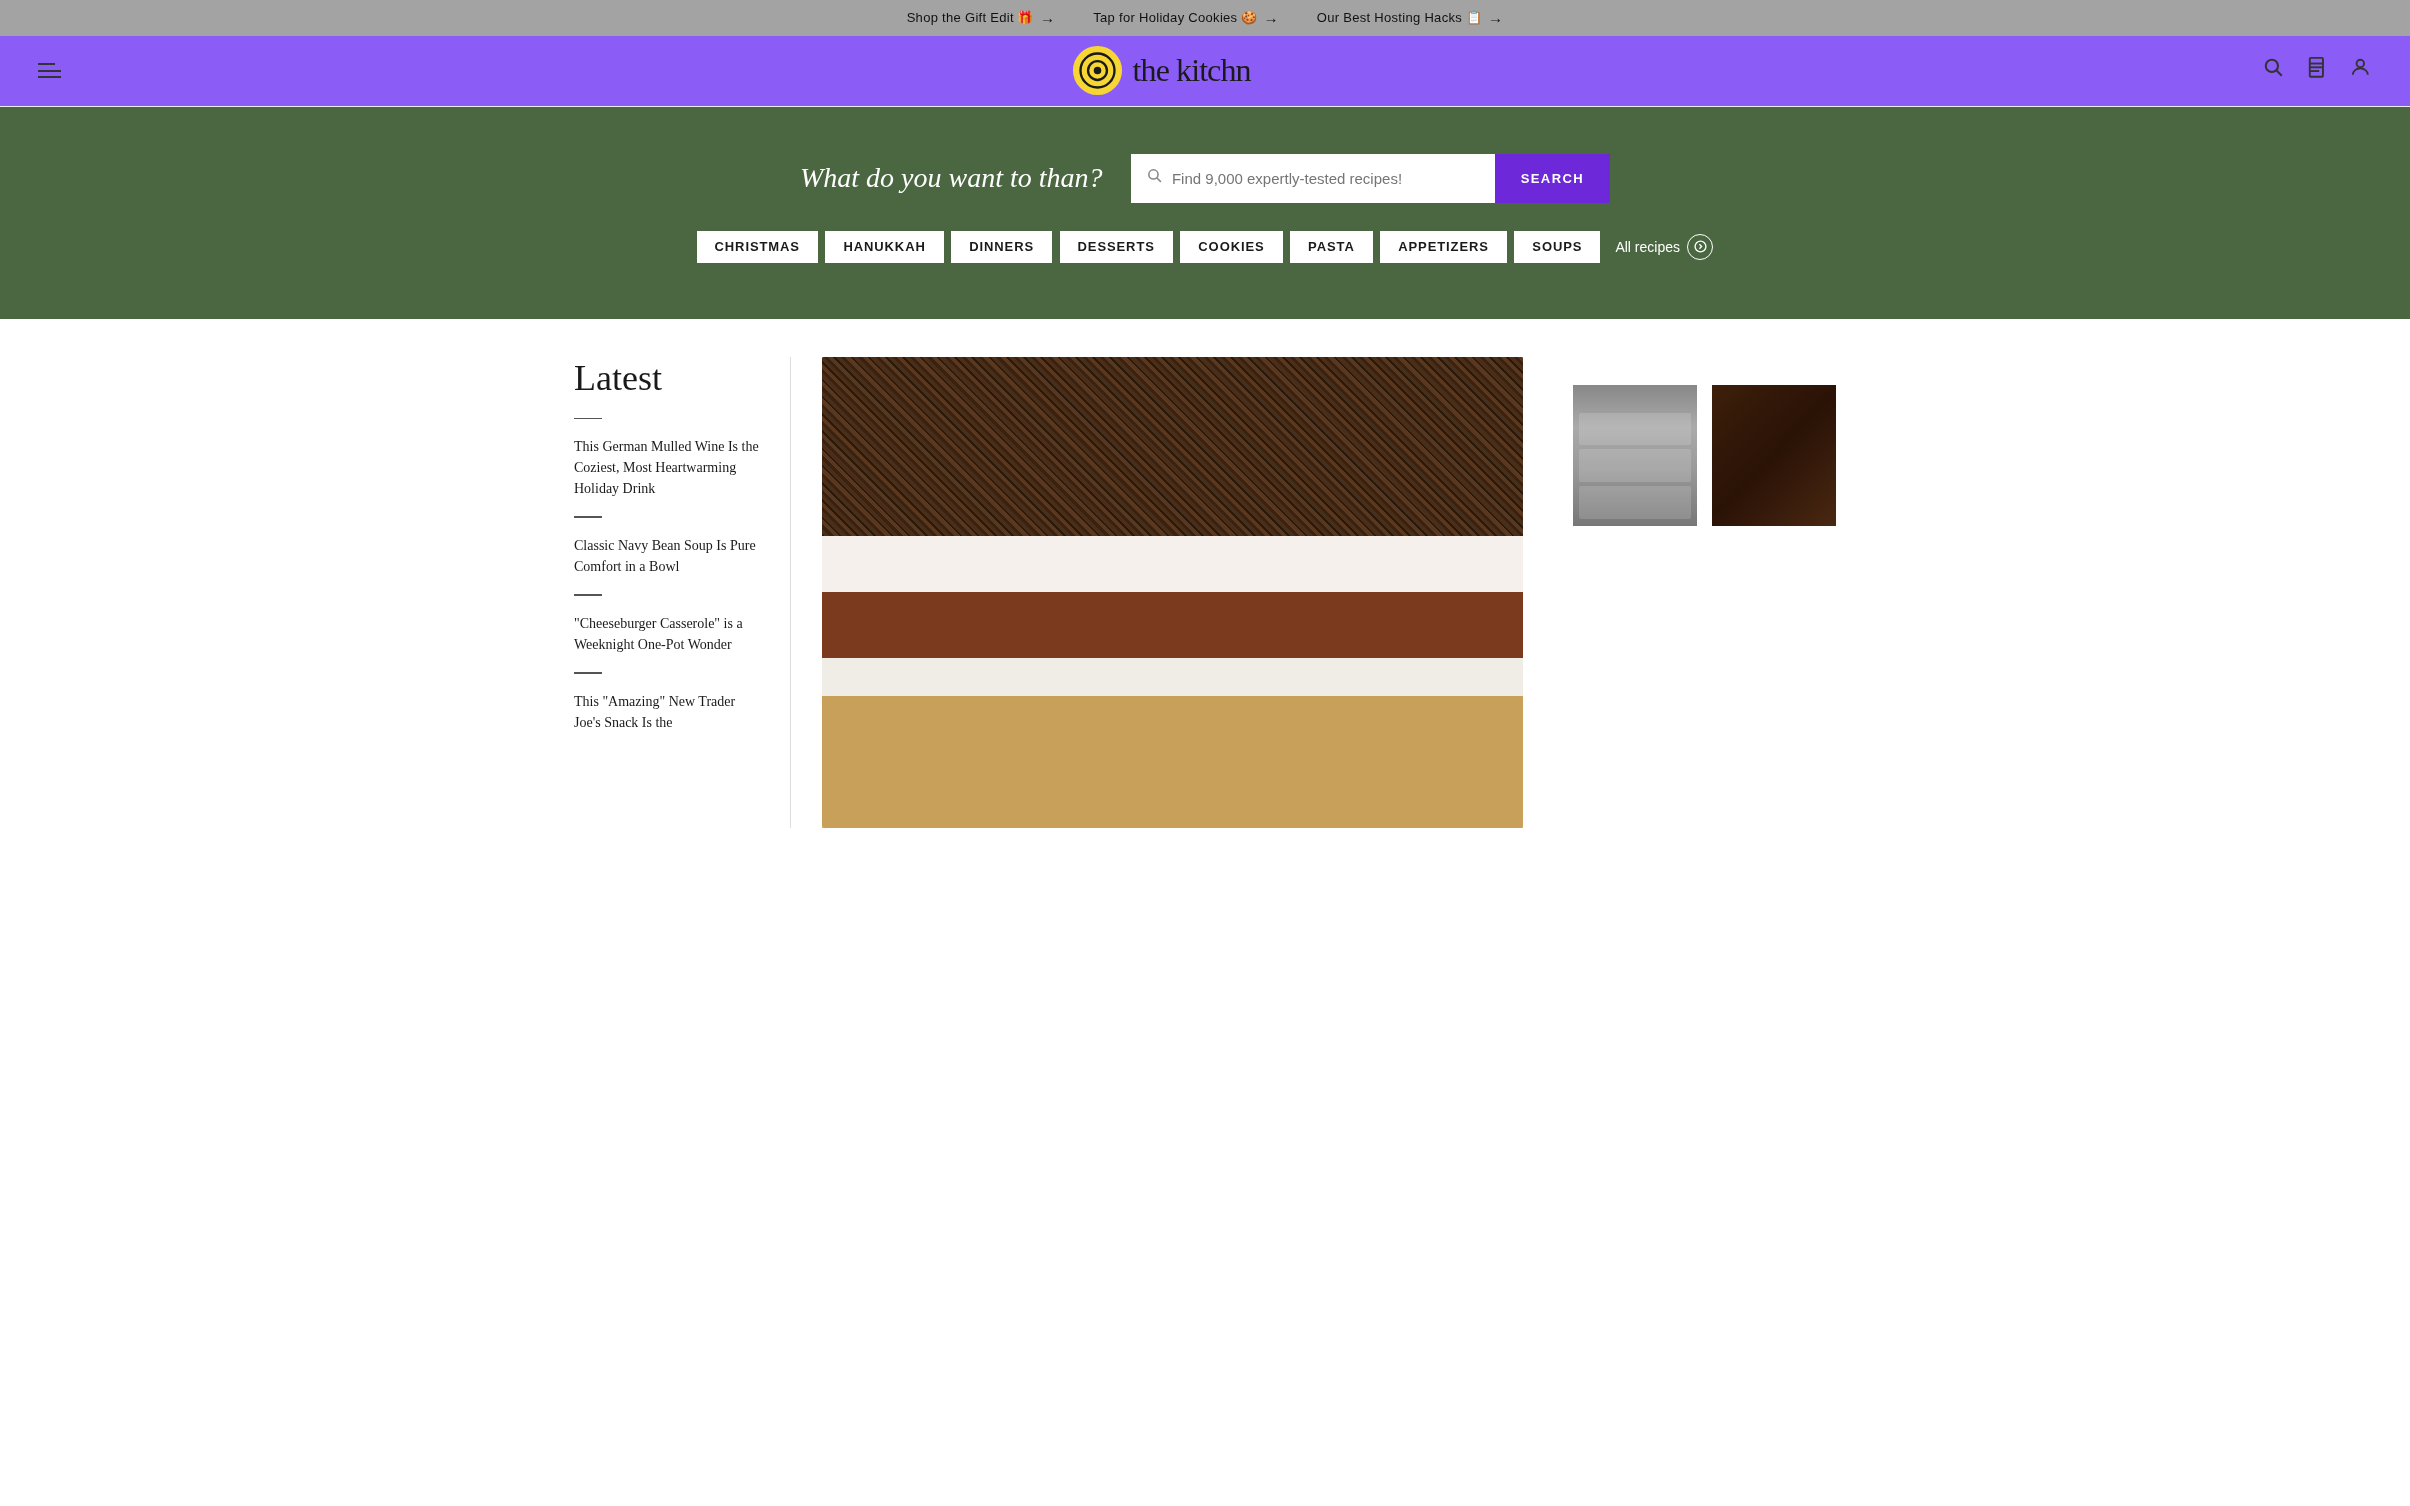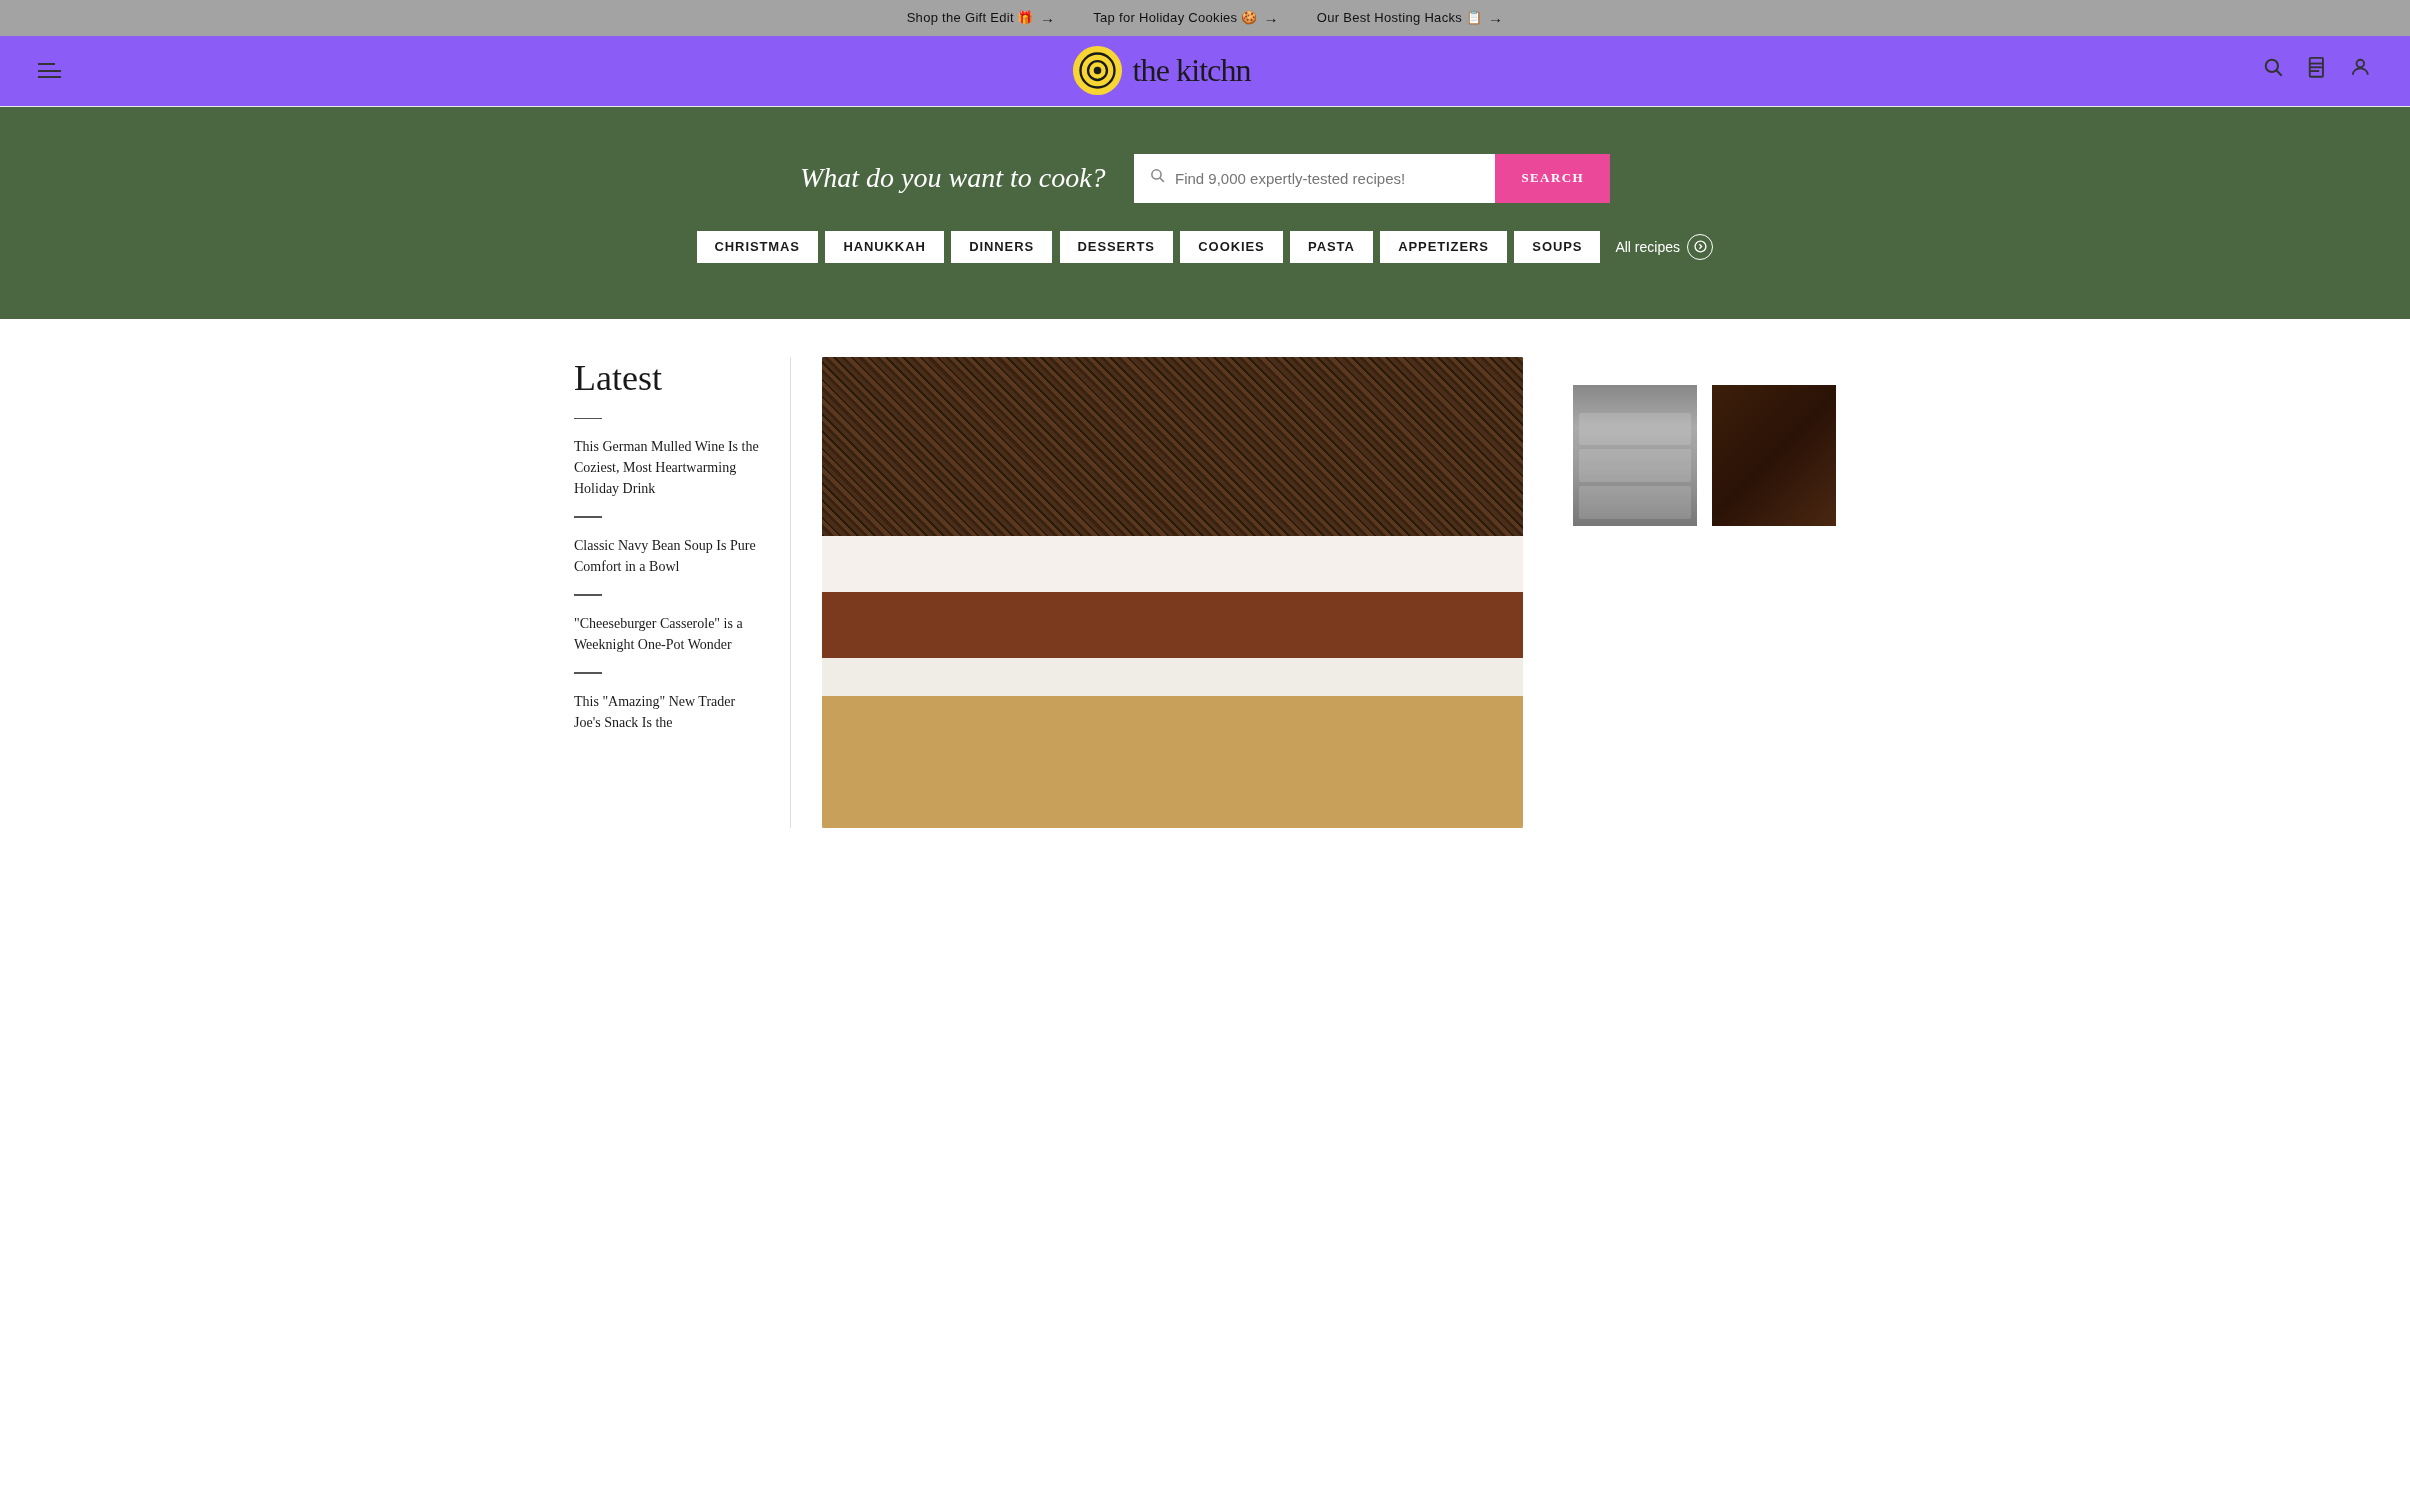--- a/index.html
+++ b/index.html
@@ -122,29 +122,29 @@
     .search-input {
       border: none;
       outline: none;
       font-size: 15px;
       color: #888;
       width: 100%;
       font-family: Arial, sans-serif;
       background: transparent;
     }
     .search-button {
-      background: #ec4899;
+      background: #6d28d9;
       color: #fff;
       border: none;
       padding: 0 26px;
       font-size: 13px;
       font-weight: bold;
       letter-spacing: 1.4px;
       cursor: pointer;
-      font-family: Liberation Serif, serif;
+      font-family: Liberation Sans, sans-serif;
       height: 100%;
     }
 
     
     .category-pills {
       display: flex;
       gap: 7.5px;
       align-items: center;
       flex-wrap: wrap;
       justify-content: center;
@@ -490,21 +490,21 @@
       <svg width="22.6" height="22.6" viewBox="0 0 24 24" fill="none" stroke="#333" stroke-width="2">
         <circle cx="12" cy="8" r="4"></circle>
         <path d="M4 20 C4 16 8 13 12 13 C16 13 20 16 20 20"></path>
       </svg>
     </div>
   </div>
 </header>
 
 <section class="hero-section">
   <div class="hero-search-row">
-    <h2 class="hero-title">What do you want to cook?</h2>
+    <h2 class="hero-title">What do you want to than?</h2>
     <div class="search-bar-wrapper">
       <div class="search-input-area">
         <span class="search-icon-inner">
           <svg width="17" height="17" viewBox="0 0 24 24" fill="none" stroke="#888" stroke-width="2.2">
             <circle cx="10.5" cy="10.5" r="6.5"></circle>
             <line x1="15.5" y1="15.5" x2="21" y2="21"></line>
           </svg>
         </span>
         <input type="text" class="search-input" placeholder="Find 9,000 expertly-tested recipes!" style="">
       </div>

